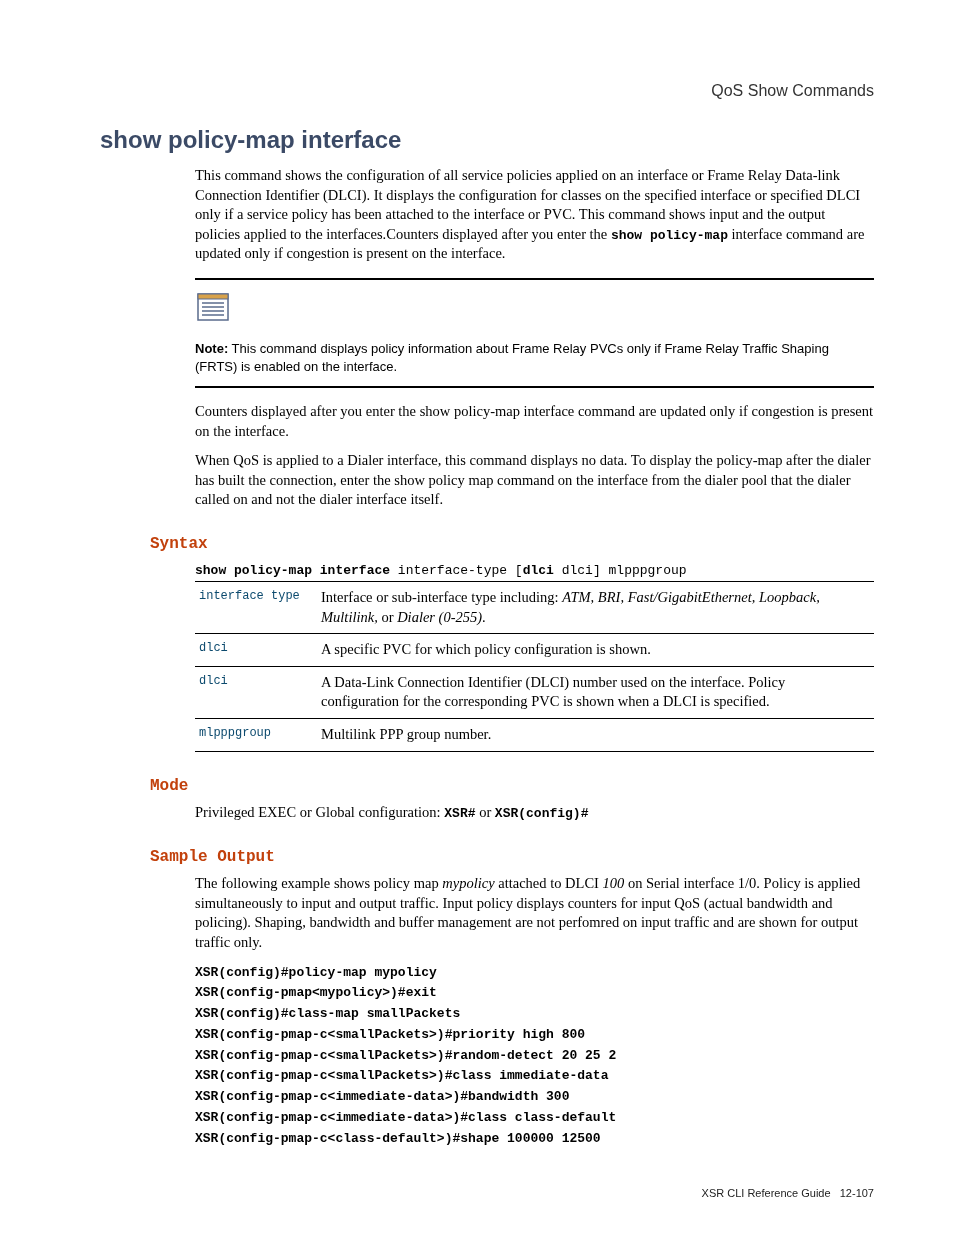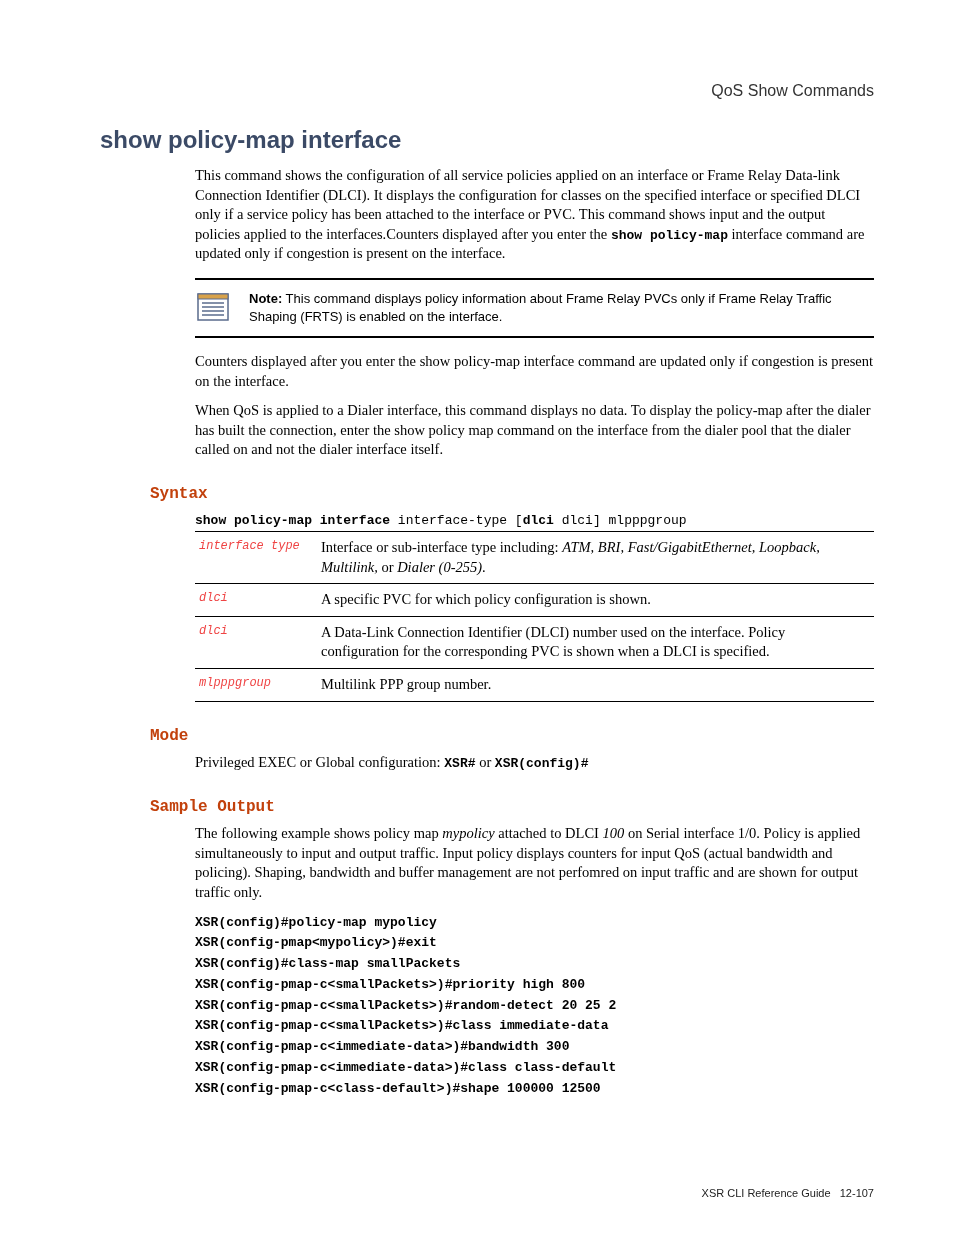--- a/index.html
+++ b/index.html
@@ -43,20 +43,21 @@
     font-weight: bold;
   }
   .note-box {
     display: flex;
     align-items: flex-start;
     gap: 14px;
     border-top: 2px solid #000;
     border-bottom: 2px solid #000;
     padding: 10px 0;
     margin: 14px 0;
+    flex-direction: column;
   }
   .note-icon svg { display: block; }
   .note-text {
     font-family: Arial, Helvetica, sans-serif;
     font-size: 13px;
     line-height: 1.4;
   }
   h2.section {
     font-family: Liberation Mono, monospace;
     font-size: 16px;
@@ -79,22 +80,21 @@
   table.param td {
     padding: 6px 8px 6px 4px;
     vertical-align: top;
     border-top: 1px solid #000;
     border-bottom: 1px solid #000;
   }
   table.param td:first-child {
     width: 110px;
     font-family: "Courier New", Courier, monospace;
     font-size: 12px;
-    font-style: italic;
-    color: #ef4444;
+    color: #0c4a6e;
   }
   .em { font-style: italic; }
   .sample-code {
     font-family: "Courier New", Courier, monospace;
     font-size: 13px;
     font-weight: bold;
     line-height: 1.6;
     white-space: pre;
     margin-top: 6px;
   }

